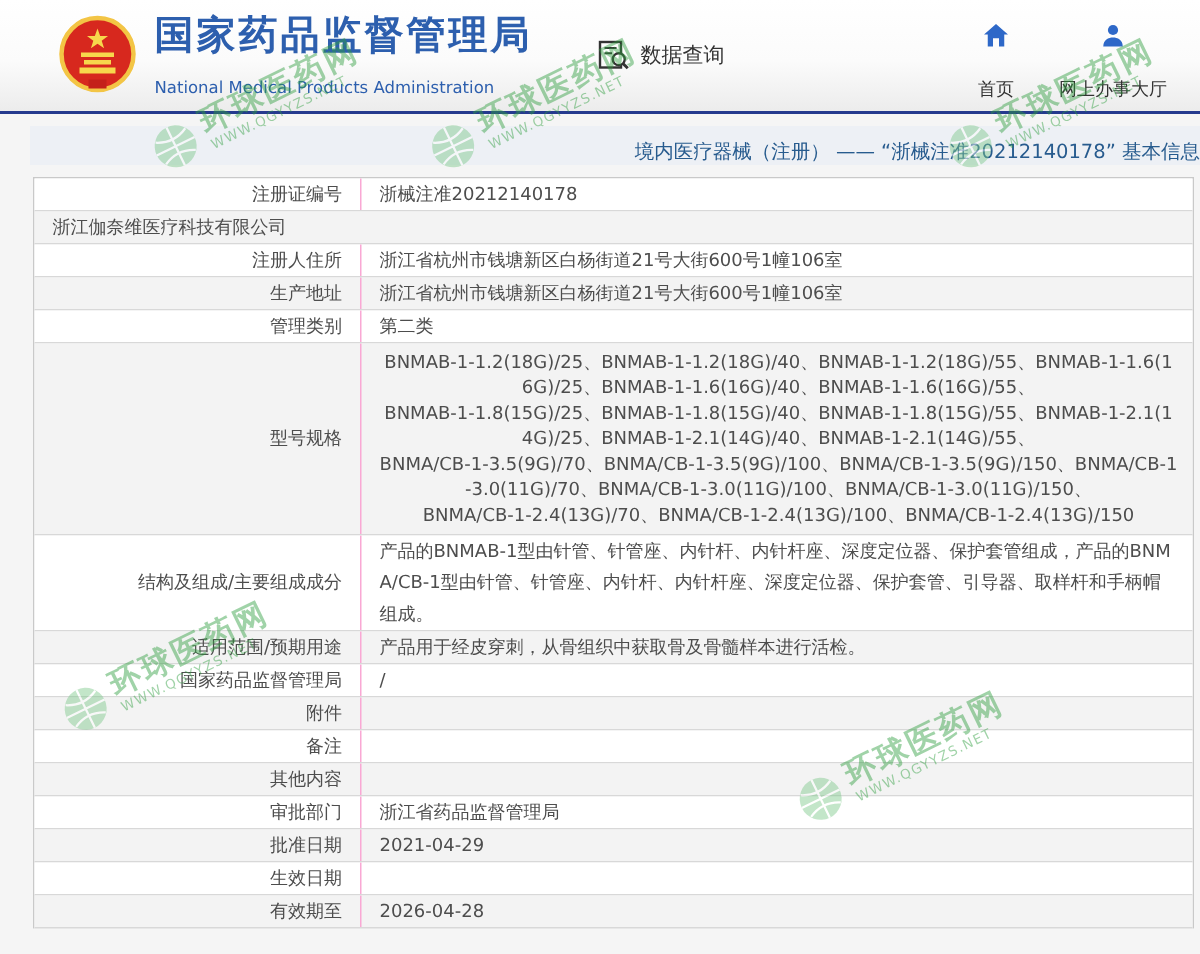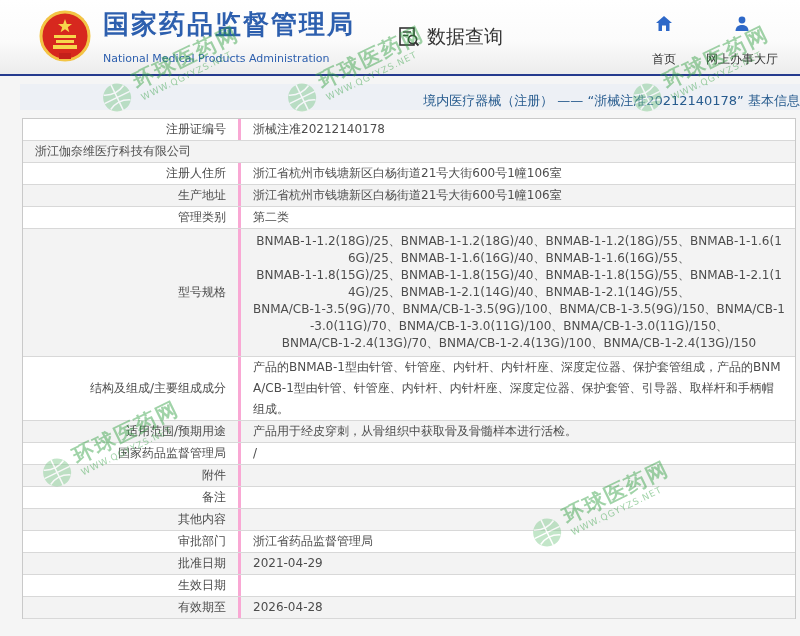--- a/index.html
+++ b/index.html
@@ -8,37 +8,37 @@
     background:#f5f5f5; position:relative; }
 
   
   .site-header{ height:76px; background:linear-gradient(180deg,#ffffff 0%,#fbfbfb 55%,#ececec 100%);
     border-bottom:2px solid #253a8e; display:flex; align-items:center; position:relative;padding-left:27px; }
   .logo-wrap{ margin-left:10px; width:56px; height:56px; flex:0 0 auto; }
   .title-block{ margin-left:10px; }
   .site-title{ font-size:26px; font-weight:bold; color:#2d5fae; letter-spacing:2px; line-height:30px; }
   .site-subtitle{ font-size:11px; color:#2d5fae; margin-top:13px; }
   .query-entry{ display:flex; align-items:center; margin-left:42px; gap:6px; cursor:pointer; }
-  .query-entry .q-label{ font-size:19px; color:#333; }
+  .query-entry .q-label{ font-size:14px; color:#333; }
   .header-nav{ position:absolute; right:22px; top:16px; display:flex; gap:30px; }
   .nav-item{ display:flex; flex-direction:column; align-items:center; cursor:pointer; }
   .nav-item .nav-label{ font-size:12px; color:#333; margin-top:19px; white-space:nowrap; }
 
   
   .breadcrumb{ margin:8px 0 0 20px; width:780px; height:26px; background:#edf0f5;
     display:flex; align-items:flex-end; padding-left:10px; gap:8px;flex-direction:column; }
   .breadcrumb .bc-text{ font-size:13px; color:#275b8e; }
 
   
   .info-table{ margin:8px 0 0 22px; width:774px; background:#fff;
     border:1px solid #c9c9c9; border-bottom:none; }
   .row{ display:flex; border-bottom:1px solid #d8d8d8; background:#fff; min-height:21px; }
   .row:nth-child(even){ background:#f3f3f3; }
   .cell{ font-size:12px; color:#4d4d4d; line-height:21px; }
-  .cell.label{ width:218px; flex:0 0 auto; border-right:3px solid #f9a8d4;
+  .cell.label{ width:218px; flex:0 0 auto; border-right:1px solid #f9a8d4;
     display:flex; align-items:center; justify-content:flex-end;
     padding-right:12px; text-align:right; gap:3px; }
   .cell.value{ flex:1; padding:0 10px 0 12px; display:flex; align-items:center;
     word-break:break-all; }
   .cell.value.multiline{ white-space:pre-line; line-height:17px; padding-top:4px; padding-bottom:4px;text-align:center; }
 
   
   .wm{ position:absolute; display:flex; align-items:center; gap:6px;
     transform:rotate(-26deg); opacity:.45; pointer-events:none; z-index:5; }
   .wm .wm-txt{ color:#2f9e3f; }

